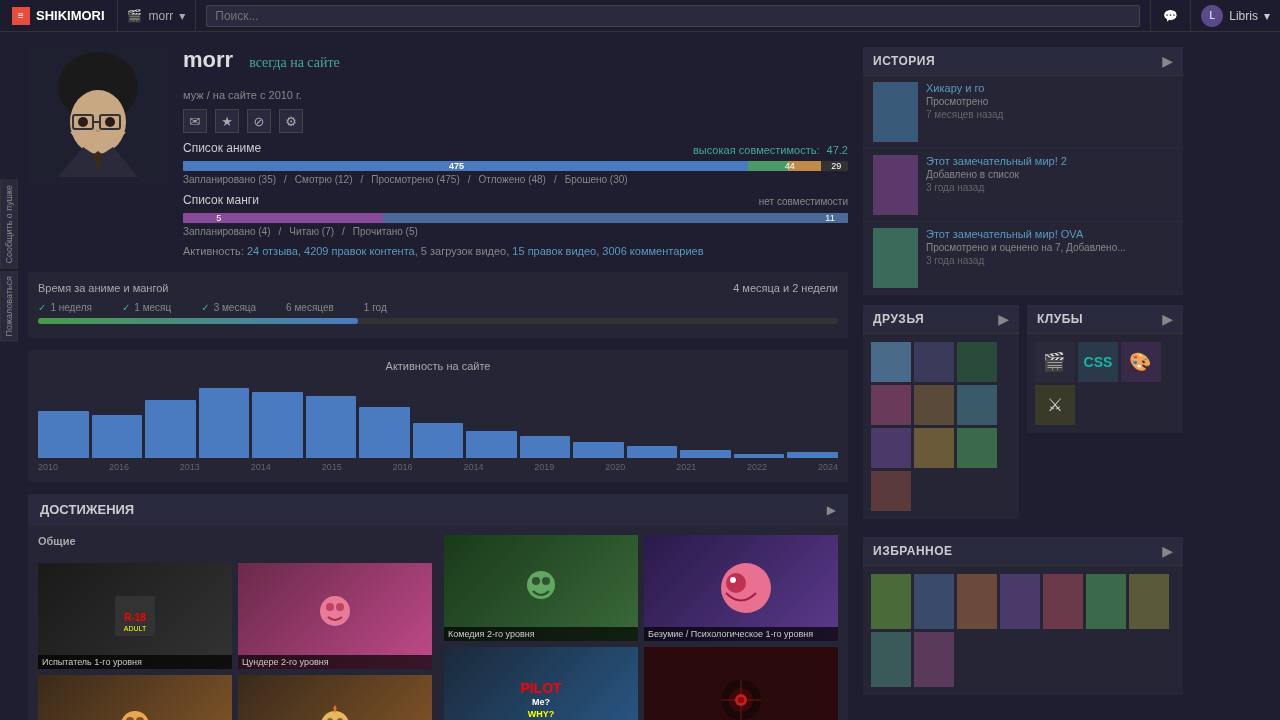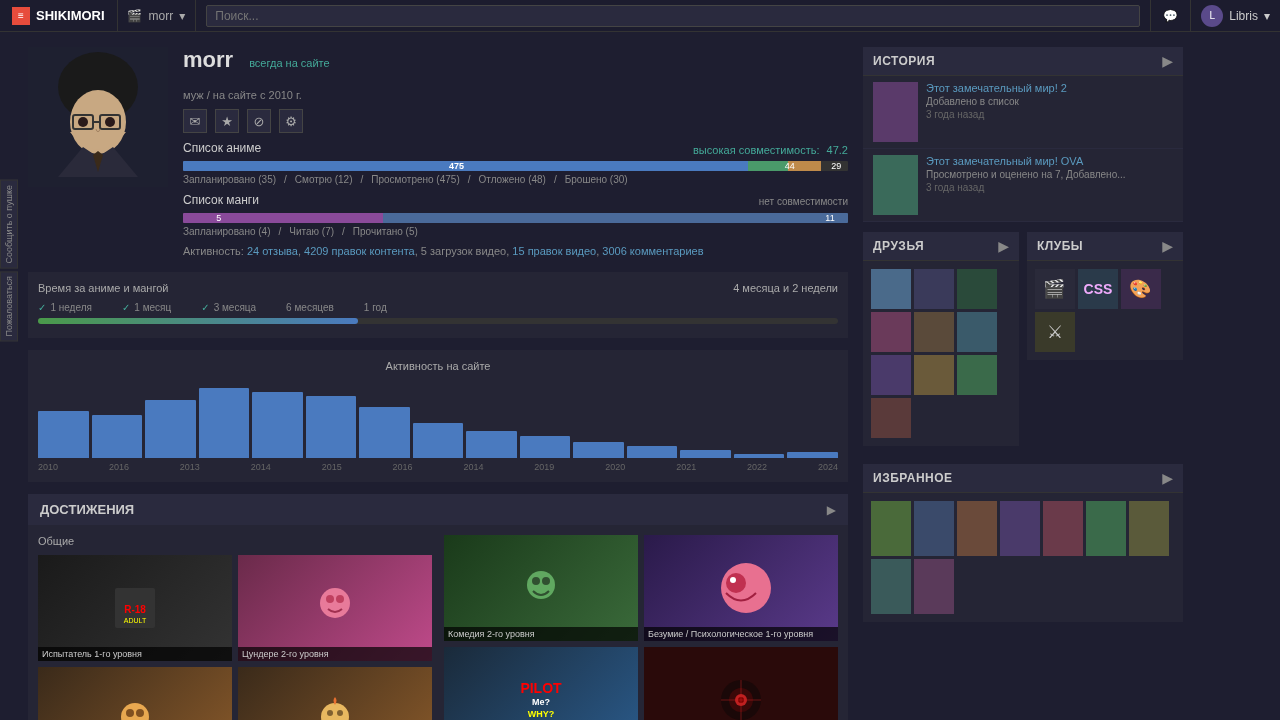--- a/index.html
+++ b/index.html
@@ -20,21 +20,21 @@
     .main { display: flex; padding: 15px; gap: 15px; background: #1e1e30; }
     .left-panel { width: 820px; }
     .right-panel { width: 320px; }
     
     
     .profile-section { display: flex; gap: 15px; margin-bottom: 15px; }
     .avatar { width: 140px; height: 140px; background: #2a2a3e; flex-shrink: 0; overflow: hidden; }
     .avatar-placeholder { width: 100%; height: 100%; display: flex; align-items: center; justify-content: center; background: #252535; }
     .profile-info { flex: 1; }
     .profile-name { font-size: 22px; color: #ddd; font-weight: bold; }
-    .profile-status { color: #4a9; font-size: 11px; margin-left: 8px; }
+    .profile-status { color: #4a9; font-size: 14px; margin-left: 8px; font-family: Liberation Serif, serif; }
     .profile-meta { color: #888; font-size: 11px; margin-top: 16px; }
     .profile-actions { display: flex; gap: 8px; margin-top: 8px; }
     .profile-action-btn { width: 24px; height: 24px; background: #2a2a3e; border: 1px solid #444; display: flex; align-items: center; justify-content: center; cursor: pointer; color: #aaa; font-size: 13px; }
     
     
     .list-section { margin-top: 8px; }
     .list-title { color: #ccc; font-size: 12px; margin-bottom: 3px; }
     .list-stats { display: flex; gap: 8px; color: #888; font-size: 10px; flex-wrap: wrap; }
     .list-compat { color: #4a9; font-size: 11px; text-align: right; }
     .no-compat { color: #888; font-size: 10px; }
@@ -84,21 +84,21 @@
     
     .favorites-grid { display: flex; flex-wrap: wrap; gap: 3px; padding: 8px; }
     .favorite-item { width: 40px; height: 55px; background: #333; cursor: pointer; }
     
     
     .achievements-section { background: #252535; padding: 0; margin-bottom: 12px; }
     .achievements-header { display: flex; justify-content: space-between; align-items: center; padding: 8px 12px; background: #2a2a3e; }
     .achievements-title { color: #ccc; font-size: 13px; font-weight: bold; text-transform: uppercase; }
     .achievements-arrow { color: #888; cursor: pointer; }
     .achievements-content { padding: 10px; }
-    .achievement-category { color: #aaa; font-size: 11px; margin-bottom: 8px; font-weight: normal; }
+    .achievement-category { color: #aaa; font-size: 11px; margin-bottom: 16px; font-weight: bold; }
     .achievement-row { display: flex; gap: 6px; margin-bottom: 6px; }
     .achievement-card { flex: 1; height: 106px; background: #333; position: relative; overflow: hidden; cursor: pointer; }
     .achievement-card-label { position: absolute; bottom: 0; left: 0; right: 0; background: rgba(0,0,0,0.7); color: #ccc; font-size: 9px; padding: 2px 4px; }
     
     
     .ach-dark { background: linear-gradient(135deg, #1a1a1a, #333); }
     .ach-pink { background: linear-gradient(135deg, #6a2a4a, #bf4a8a); }
     .ach-purple { background: linear-gradient(135deg, #2a1a4a, #5a3a8a); }
     .ach-green { background: linear-gradient(135deg, #1a3a1a, #3a6a3a); }
     .ach-red { background: linear-gradient(135deg, #3a1a1a, #7a2a2a); }
@@ -448,20 +448,28 @@
   </div>
 
   <div class="right-panel">
 
     <div class="right-section">
       <div class="right-section-header">
         <span class="right-section-title">ИСТОРИЯ</span>
         <span class="right-section-arrow">▶</span>
       </div>
       <div class="history-item">
+        <div class="history-thumb" style="background:#3a5a7a;"></div>
+        <div class="history-info">
+          <div class="history-title">Хикару и го</div>
+          <div class="history-action">Просмотрено</div>
+          <div class="history-time">7 месяцев назад</div>
+        </div>
+      </div>
+      <div class="history-item">
         <div class="history-thumb" style="background:#5a3a6a;"></div>
         <div class="history-info">
           <div class="history-title">Этот замечательный мир! 2</div>
           <div class="history-action">Добавлено в список</div>
           <div class="history-time">3 года назад</div>
         </div>
       </div>
       <div class="history-item">
         <div class="history-thumb" style="background:#3a6a5a;"></div>
         <div class="history-info">
@@ -495,21 +503,21 @@
       </div>
       <div style="flex:1;">
         <div class="right-section">
           <div class="right-section-header">
             <span class="right-section-title">КЛУБЫ</span>
             <span class="right-section-arrow">▶</span>
           </div>
           <div class="clubs-grid">
             <div class="club-icon" style="background:#2a2a3a;">🎬</div>
             <div class="club-icon" style="background:#2a3a4a;">
-              <span style="color:#f0abfc;font-size:14px;font-weight:bold;">CSS</span>
+              <span style="color:#14b8a6;font-size:14px;font-weight:bold;">CSS</span>
             </div>
             <div class="club-icon" style="background:#3a2a4a;">🎨</div>
             <div class="club-icon" style="background:#3a3a2a;">⚔</div>
           </div>
         </div>
       </div>
     </div>
 
     <div class="right-section">
       <div class="right-section-header">

